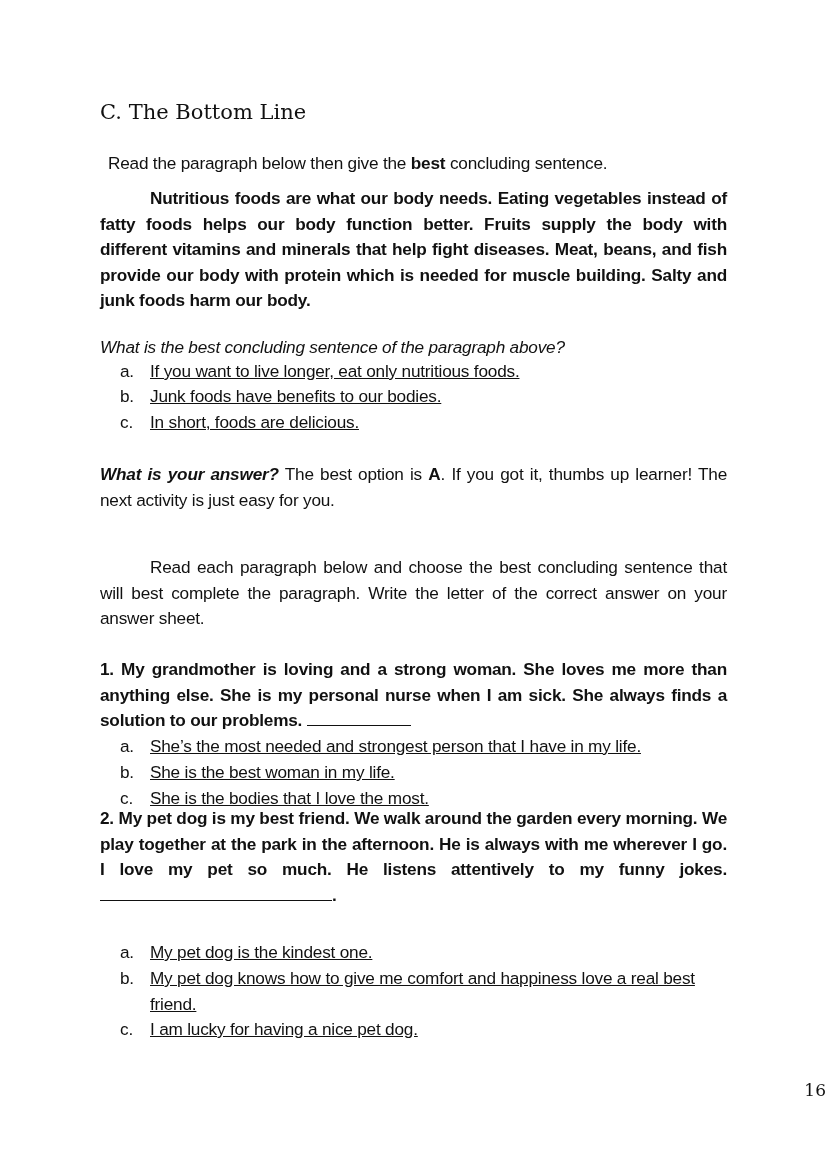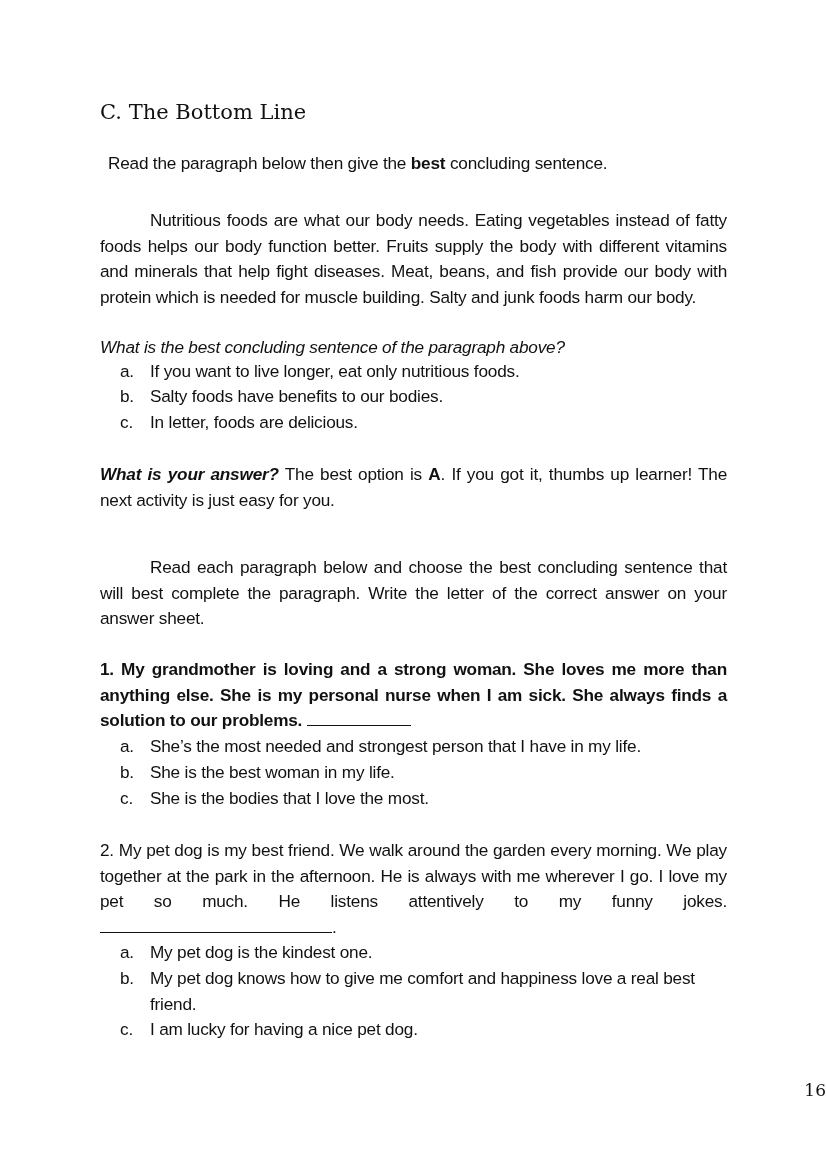--- a/index.html
+++ b/index.html
@@ -4,52 +4,52 @@
 <style>
   html, body { margin: 0; padding: 0; background: #ffffff; }
   body { width: 826px; height: 1169px; position: relative; overflow: hidden; color: #111; }
   .page { position: absolute; left: 100px; top: 0; width: 627px; font-family: "Liberation Sans", sans-serif; font-size: 17.2px; letter-spacing: -0.2px; }
   .title { position: absolute; top: 100px; left: 0; font-family: "DejaVu Serif", serif; font-weight: normal; font-size: 21px; letter-spacing: 0; }
   .line { position: absolute; left: 0; white-space: nowrap; line-height: 25px; }
   .just { position: absolute; left: 0; width: 627px; text-align: justify; line-height: 25.5px; }
   .indent { text-indent: 50px; }
   .opt { position: absolute; left: 20px; width: 607px; line-height: 25.5px; }
   .opt .lbl { position: absolute; left: 0; }
-  .opt .txt { display: block; margin-left: 30px; }
+  .opt .txt { display: block; margin-left: 30px; text-decoration: underline; }
   .blank { display: inline-block; border-bottom: 1px solid #111; height: 14px; vertical-align: baseline; }
   .pagenum { position: absolute; top: 1080px; left: 0; width: 826px; text-align: right; font-family: "DejaVu Serif", serif; font-size: 17px; }
   b { font-weight: bold; }
   i { }
 </style>
 </head>
 <body>
 
 <div class="page">
 
   <div class="title">C. The Bottom Line</div>
 
   <div class="line" style="top:151px;margin-left:8px;">
     <span>Read the paragraph below then give the </span><b>best</b><span> concluding sentence.</span>
   </div>
 
-  <div class="just indent" style="top:208px;">Nutritious foods are what our body needs. Eating vegetables instead of fatty foods helps our body function better. Fruits supply the body with different vitamins and minerals that help fight diseases. Meat, beans, and fish provide our body with protein which is needed for muscle building. Salty and junk foods harm our body.</div>
+  <div class="just indent" style="top:186px;font-weight:bold;">Nutritious foods are what our body needs. Eating vegetables instead of fatty foods helps our body function better. Fruits supply the body with different vitamins and minerals that help fight diseases. Meat, beans, and fish provide our body with protein which is needed for muscle building. Salty and junk foods harm our body.</div>
 
   <div class="line" style="top:335px;"><i>What is the best concluding sentence of the paragraph above?</i></div>
 
   <div class="opt" style="top:359px;">
     <span class="lbl">a.</span>
     <span class="txt">If you want to live longer, eat only nutritious foods.</span>
   </div>
   <div class="opt" style="top:384px;">
     <span class="lbl">b.</span>
-    <span class="txt">Salty foods have benefits to our bodies.</span>
+    <span class="txt">Junk foods have benefits to our bodies.</span>
   </div>
   <div class="opt" style="top:410px;">
     <span class="lbl">c.</span>
-    <span class="txt">In letter, foods are delicious.</span>
+    <span class="txt">In short, foods are delicious.</span>
   </div>
 
   <div class="just" style="top:462px;"><b><i>What is your answer?</i></b><span> The best option is </span><b>A</b><span>. If you got it, thumbs up learner! The next activity is just easy for you.</span></div>
 
   <div class="just indent" style="top:555px;">Read each paragraph below and choose the best concluding sentence that will best complete the paragraph. Write the letter of the correct answer on your answer sheet.</div>
 
   <div class="just" style="top:657px;font-weight:bold;"><span>1.</span> <span>My grandmother is loving and a strong woman. She loves me more than anything else. She is my personal nurse when I am sick. She always finds a solution to our problems.</span> <span class="blank" style="width:104px;"></span></div>
 
   <div class="opt" style="top:734px;">
     <span class="lbl">a.</span>
@@ -57,21 +57,21 @@
   </div>
   <div class="opt" style="top:760px;">
     <span class="lbl">b.</span>
     <span class="txt">She is the best woman in my life.</span>
   </div>
   <div class="opt" style="top:786px;">
     <span class="lbl">c.</span>
     <span class="txt">She is the bodies that I love the most.</span>
   </div>
 
-  <div class="just" style="top:838px;"><span>2.</span> <span>My pet dog is my best friend. We walk around the garden every morning. We play together at the park in the afternoon. He is always with me wherever I go. I love my pet so much. He listens attentively to my funny jokes.</span> <span class="blank" style="width:232px;"></span>.</div>
+  <div class="just" style="top:806px;font-weight:bold;"><span>2.</span> <span>My pet dog is my best friend. We walk around the garden every morning. We play together at the park in the afternoon. He is always with me wherever I go. I love my pet so much. He listens attentively to my funny jokes.</span> <span class="blank" style="width:232px;"></span>.</div>
 
   <div class="opt" style="top:940px;">
     <span class="lbl">a.</span>
     <span class="txt">My pet dog is the kindest one.</span>
   </div>
   <div class="opt" style="top:966px;">
     <span class="lbl">b.</span>
     <span class="txt">My pet dog knows how to give me comfort and happiness love a real best friend.</span>
   </div>
   <div class="opt" style="top:1017px;">

